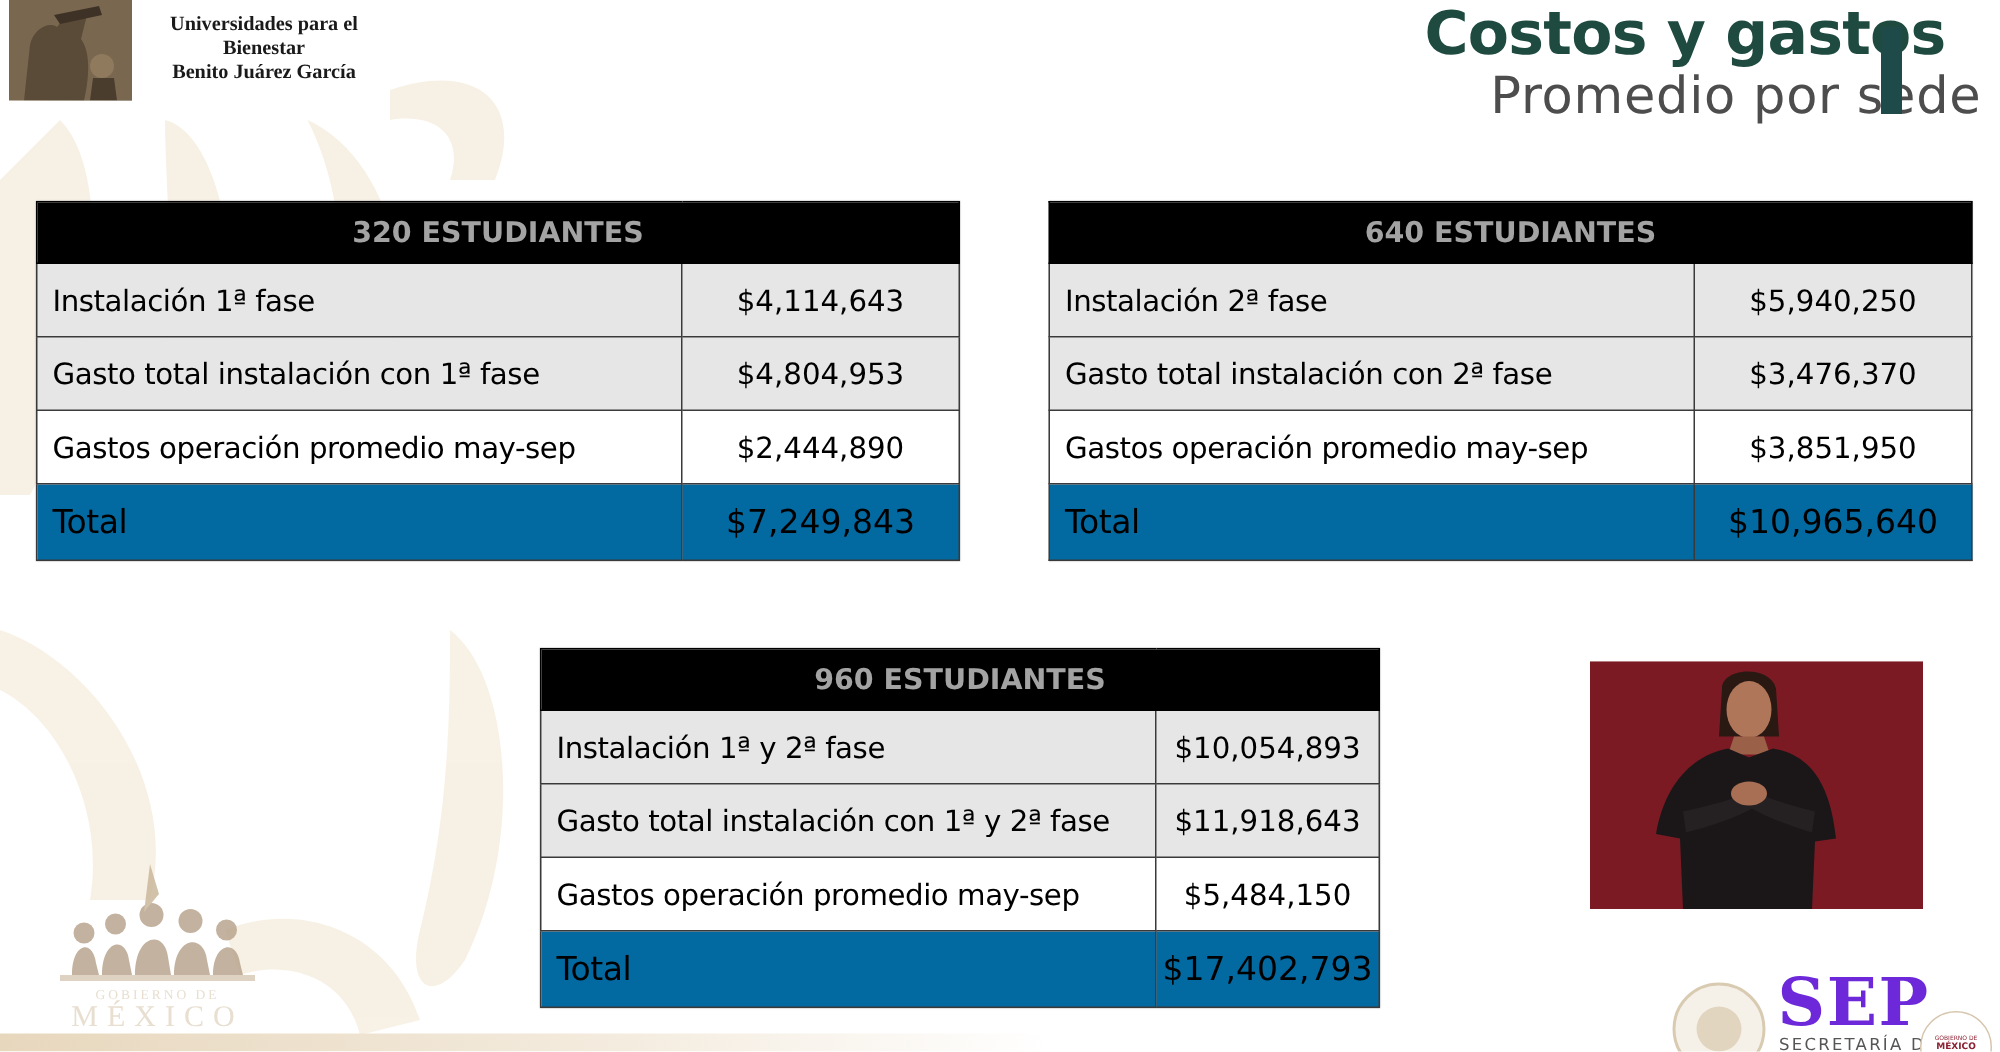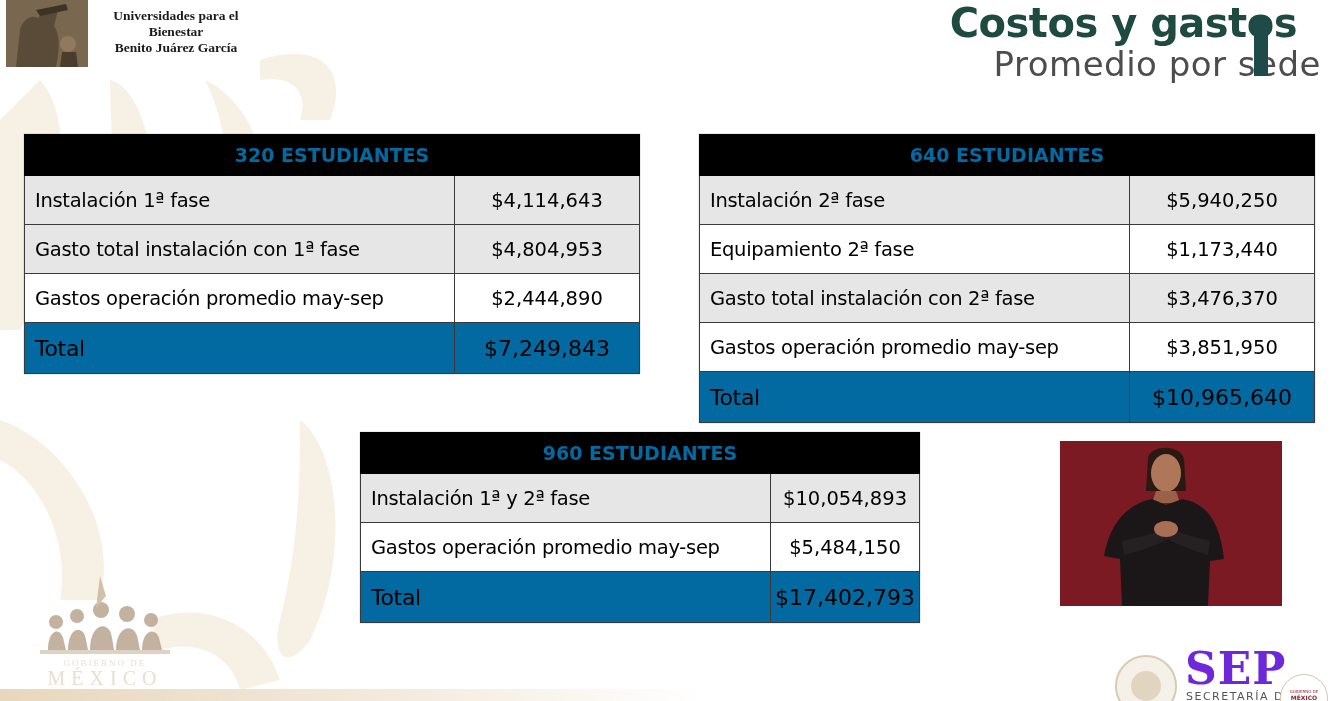--- a/index.html
+++ b/index.html
@@ -44,21 +44,21 @@
     position: absolute; left: 1254px; top: 18px; width: 14px; height: 58px;
     background: #1e4a4a; z-index: 3;
   }
 
   .cost-table {
     position: absolute; border-collapse: collapse; z-index: 2;
     font-family: "DejaVu Sans", sans-serif; color: #000;
     box-shadow: 0 0 1px #888;
   }
   .cost-table th {
-    background: #000; color: #0369a1; font-weight: bold;
+    background: #000; color: #a3a3a3; font-weight: bold;
     font-size: 19px; height: 40px; padding: 0; text-align: center;
     border: 1px solid #000;
   }
   .cost-table td {
     border: 1.5px solid #3a3a3a; font-size: 19.5px; height: 40px; padding: 4px;
   }
   .cost-table td.label { padding-left: 10px; text-align: left; letter-spacing: -0.3px; }
   .cost-table td.value { text-align: center; }
   .cost-table tr.alt td { background: #e6e6e6; }
   .cost-table tr.plain td { background: #ffffff; }
@@ -175,24 +175,20 @@
 
 <table class="cost-table" id="table-640">
   <tbody>
       <tr>
         <th colspan="2">640 ESTUDIANTES</th>
       </tr>
   <tr class="alt">
     <td class="label">Instalación 2ª fase</td>
     <td class="value">$5,940,250</td>
   </tr>
-  <tr class="plain">
-    <td class="label">Equipamiento 2ª fase</td>
-    <td class="value">$1,173,440</td>
-  </tr>
   <tr class="alt">
     <td class="label">Gasto total instalación con 2ª fase</td>
     <td class="value">$3,476,370</td>
   </tr>
   <tr class="plain">
     <td class="label">Gastos operación promedio may-sep</td>
     <td class="value">$3,851,950</td>
   </tr>
   <tr class="total">
     <td class="label">Total</td>
@@ -202,20 +198,24 @@
   </table>
 
 <table class="cost-table" id="table-960">
   <tbody>
       <tr>
         <th colspan="2">960 ESTUDIANTES</th>
       </tr>
   <tr class="alt">
     <td class="label">Instalación 1ª y 2ª fase</td>
     <td class="value">$10,054,893</td>
+  </tr>
+  <tr class="alt">
+    <td class="label">Gasto total instalación con 1ª y 2ª fase</td>
+    <td class="value">$11,918,643</td>
   </tr>
   <tr class="plain">
     <td class="label">Gastos operación promedio may-sep</td>
     <td class="value">$5,484,150</td>
   </tr>
   <tr class="total">
     <td class="label">Total</td>
     <td class="value">$17,402,793</td>
   </tr>
 </tbody>

